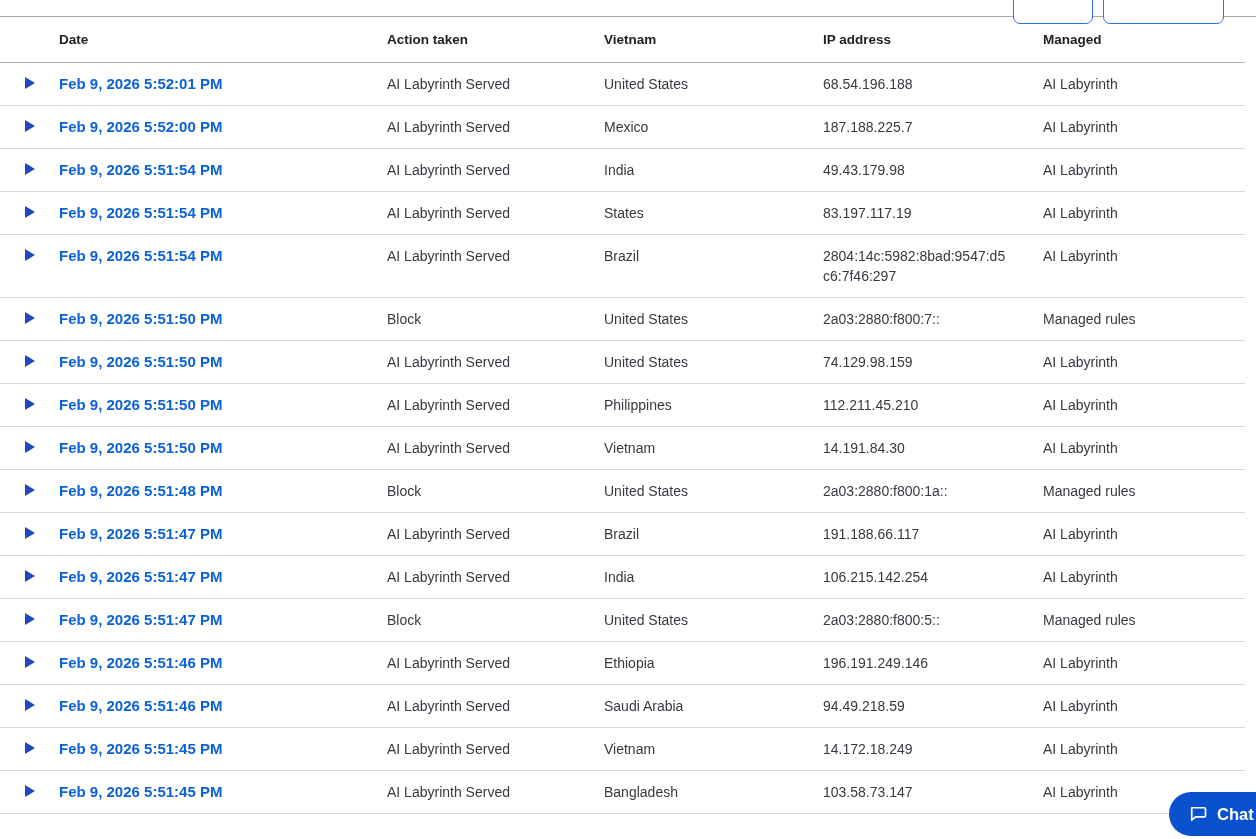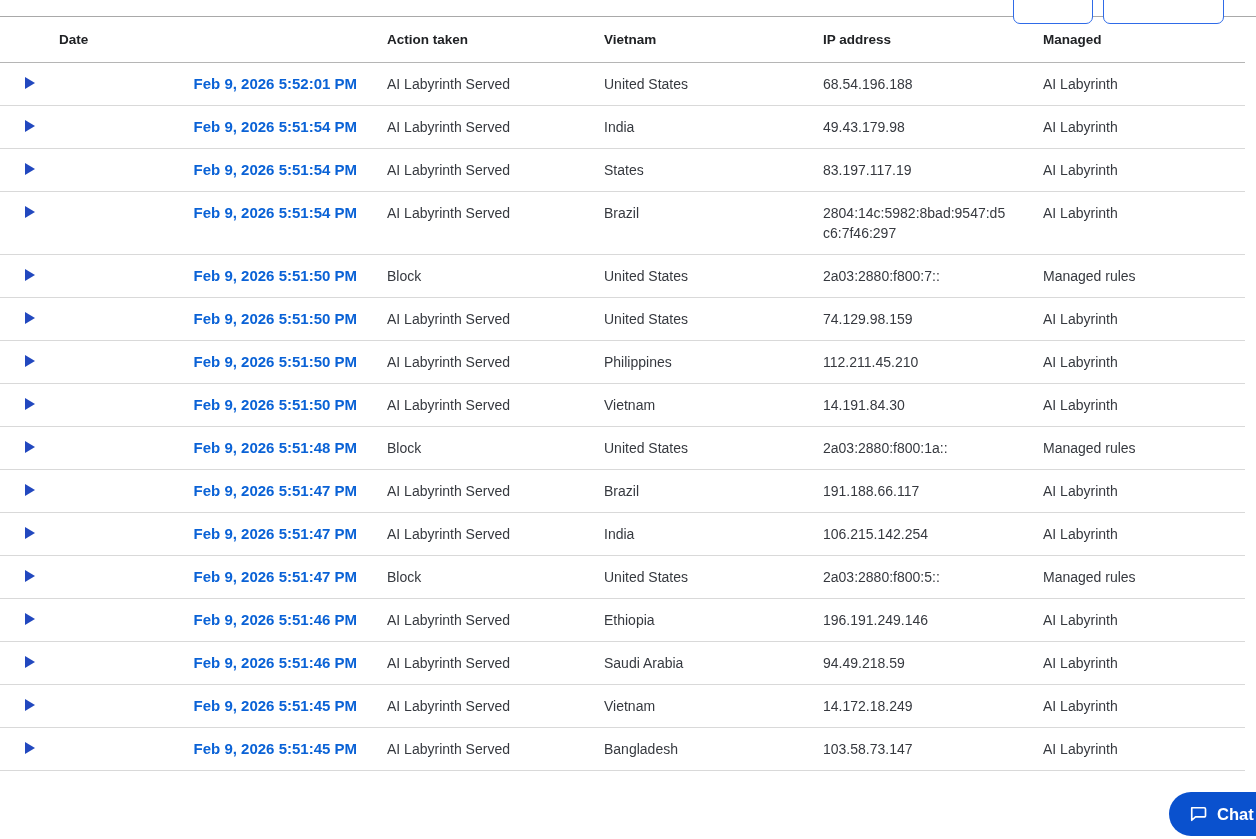--- a/index.html
+++ b/index.html
@@ -51,21 +51,21 @@
   }
   td.caret-cell { padding: 14px 0 0 25px; }
   .caret {
     display: block; width: 0; height: 0; cursor: pointer;
     border-left: 10px solid #2248bf;
     border-top: 6.5px solid transparent;
     border-bottom: 6.5px solid transparent;
   }
   td.date-cell {
     font-size: 15px; font-weight: 700; color: #0a62d6;
-    cursor: pointer; white-space: nowrap; text-align: right;
+    cursor: pointer; white-space: nowrap;
   }
   td.ip-cell { word-break: break-all; padding-right: 34px; }
 
   
   .chat-btn {
     position: absolute; left: 1169px; top: 792px;
     width: 112px; height: 44px; border-radius: 22px;
     background: #0a51ce; color: #ffffff;
     display: flex; align-items: center; gap: 9px;
     padding-left: 19px; cursor: pointer; z-index: 5;
@@ -104,20 +104,30 @@
     <td class="caret-cell">
       <span class="caret"></span>
     </td>
     <td class="date-cell">Feb 9, 2026 5:52:01 PM</td>
     <td>AI Labyrinth Served</td>
     <td>United States</td>
     <td class="ip-cell">68.54.196.188</td>
     <td>AI Labyrinth</td>
   </tr>
 
+  <tr>
+    <td class="caret-cell">
+      <span class="caret"></span>
+    </td>
+    <td class="date-cell">Feb 9, 2026 5:52:00 PM</td>
+    <td>AI Labyrinth Served</td>
+    <td>Mexico</td>
+    <td class="ip-cell">187.188.225.7</td>
+    <td>AI Labyrinth</td>
+  </tr>
 
 
   <tr>
     <td class="caret-cell">
       <span class="caret"></span>
     </td>
     <td class="date-cell">Feb 9, 2026 5:51:54 PM</td>
     <td>AI Labyrinth Served</td>
     <td>India</td>
     <td class="ip-cell">49.43.179.98</td>

